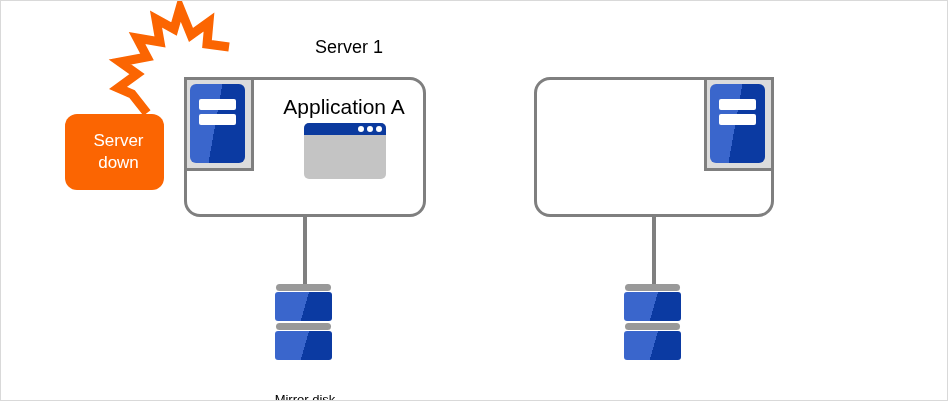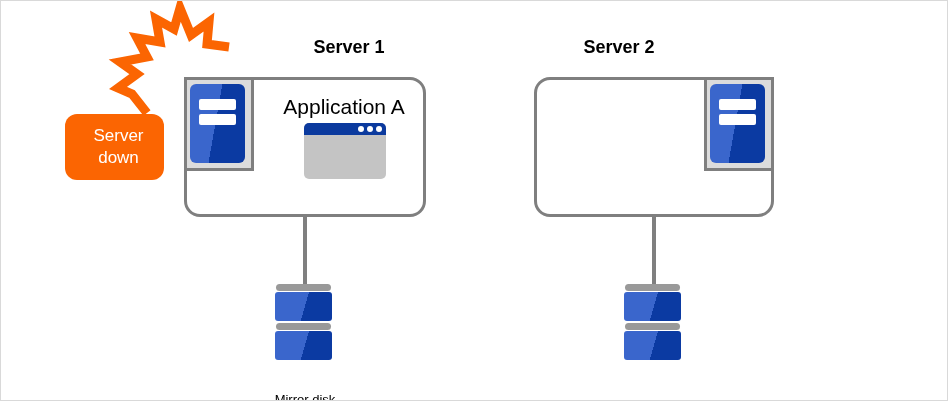--- a/index.html
+++ b/index.html
@@ -3,21 +3,21 @@
 <meta charset="utf-8">
 <style>
   * { margin:0; padding:0; box-sizing:border-box; }
   body { background:#fff; font-family:"Liberation Sans", sans-serif; }
   .canvas {
     position:relative; width:948px; height:401px;
     background:#fff; border:1px solid var(--canvas-border,#d9d9d9);
     overflow:hidden;
   }
   .txt { position:absolute; color:#000; text-align:center; white-space:nowrap; }
-  .srv-label { font-size:18px;font-weight:bold; }
+  .srv-label { font-size:18px; }
   .app-label { font-size:21px; }
   .disk-label { font-size:13px;margin-top:25px; }
 
   
   .server-box {
     position:absolute; width:242px; height:140px;
     border:3px solid var(--border-gray,#7f7f7f); border-radius:16px;
     background:#fff;
   }
   #server1-box { left:183px; top:76px; }
@@ -49,21 +49,21 @@
     border-radius:5px; background:var(--window-gray,#c4c4c4); overflow:hidden;
   }
   .window-titlebar { position:relative; height:12px; background:var(--navy,#0b3a9e); }
   .window-titlebar .dot {
     position:absolute; top:3px; width:6px; height:6px; border-radius:50%; background:#fff;
   }
   .dot.d1 { right:22px; } .dot.d2 { right:13px; } .dot.d3 { right:4px; }
 
   
   .crash-badge {
-    position:absolute; left:64px; top:113px; width:99px; height:66px;
+    position:absolute; left:64px; top:113px; width:99px; height:76px;
     background:var(--orange,#fb6502); border-radius:12px;
     color:#fff; font-size:17px; line-height:22px;
     display:flex; flex-direction:column; align-items:center; justify-content:center;padding-left:8px;
   }
 
   
   .lightning { position:absolute; left:0; top:0; width:948px; height:401px; pointer-events:none; }
 
   
   .connector { position:absolute; width:4px; height:70px; background:var(--border-gray,#7f7f7f); }
@@ -114,21 +114,20 @@
   </div>
   <div class="txt app-label" id="application-label">Application A</div>
   <div class="window-icon">
     <div class="window-titlebar">
       <span class="dot d1"></span>
       <span class="dot d2"></span>
       <span class="dot d3"></span>
     </div>
   </div>
 
-  <div class="txt srv-label" id="server2-label">Server 2</div>
   <div class="server-box" id="server2-box"></div>
   <div class="icon-frame" id="server2-icon-frame">
     <div class="tower">
       <div class="bar b1"></div>
       <div class="bar b2"></div>
     </div>
   </div>
 
   <div class="connector" id="connector1"></div>
   <div class="connector" id="connector2"></div>

